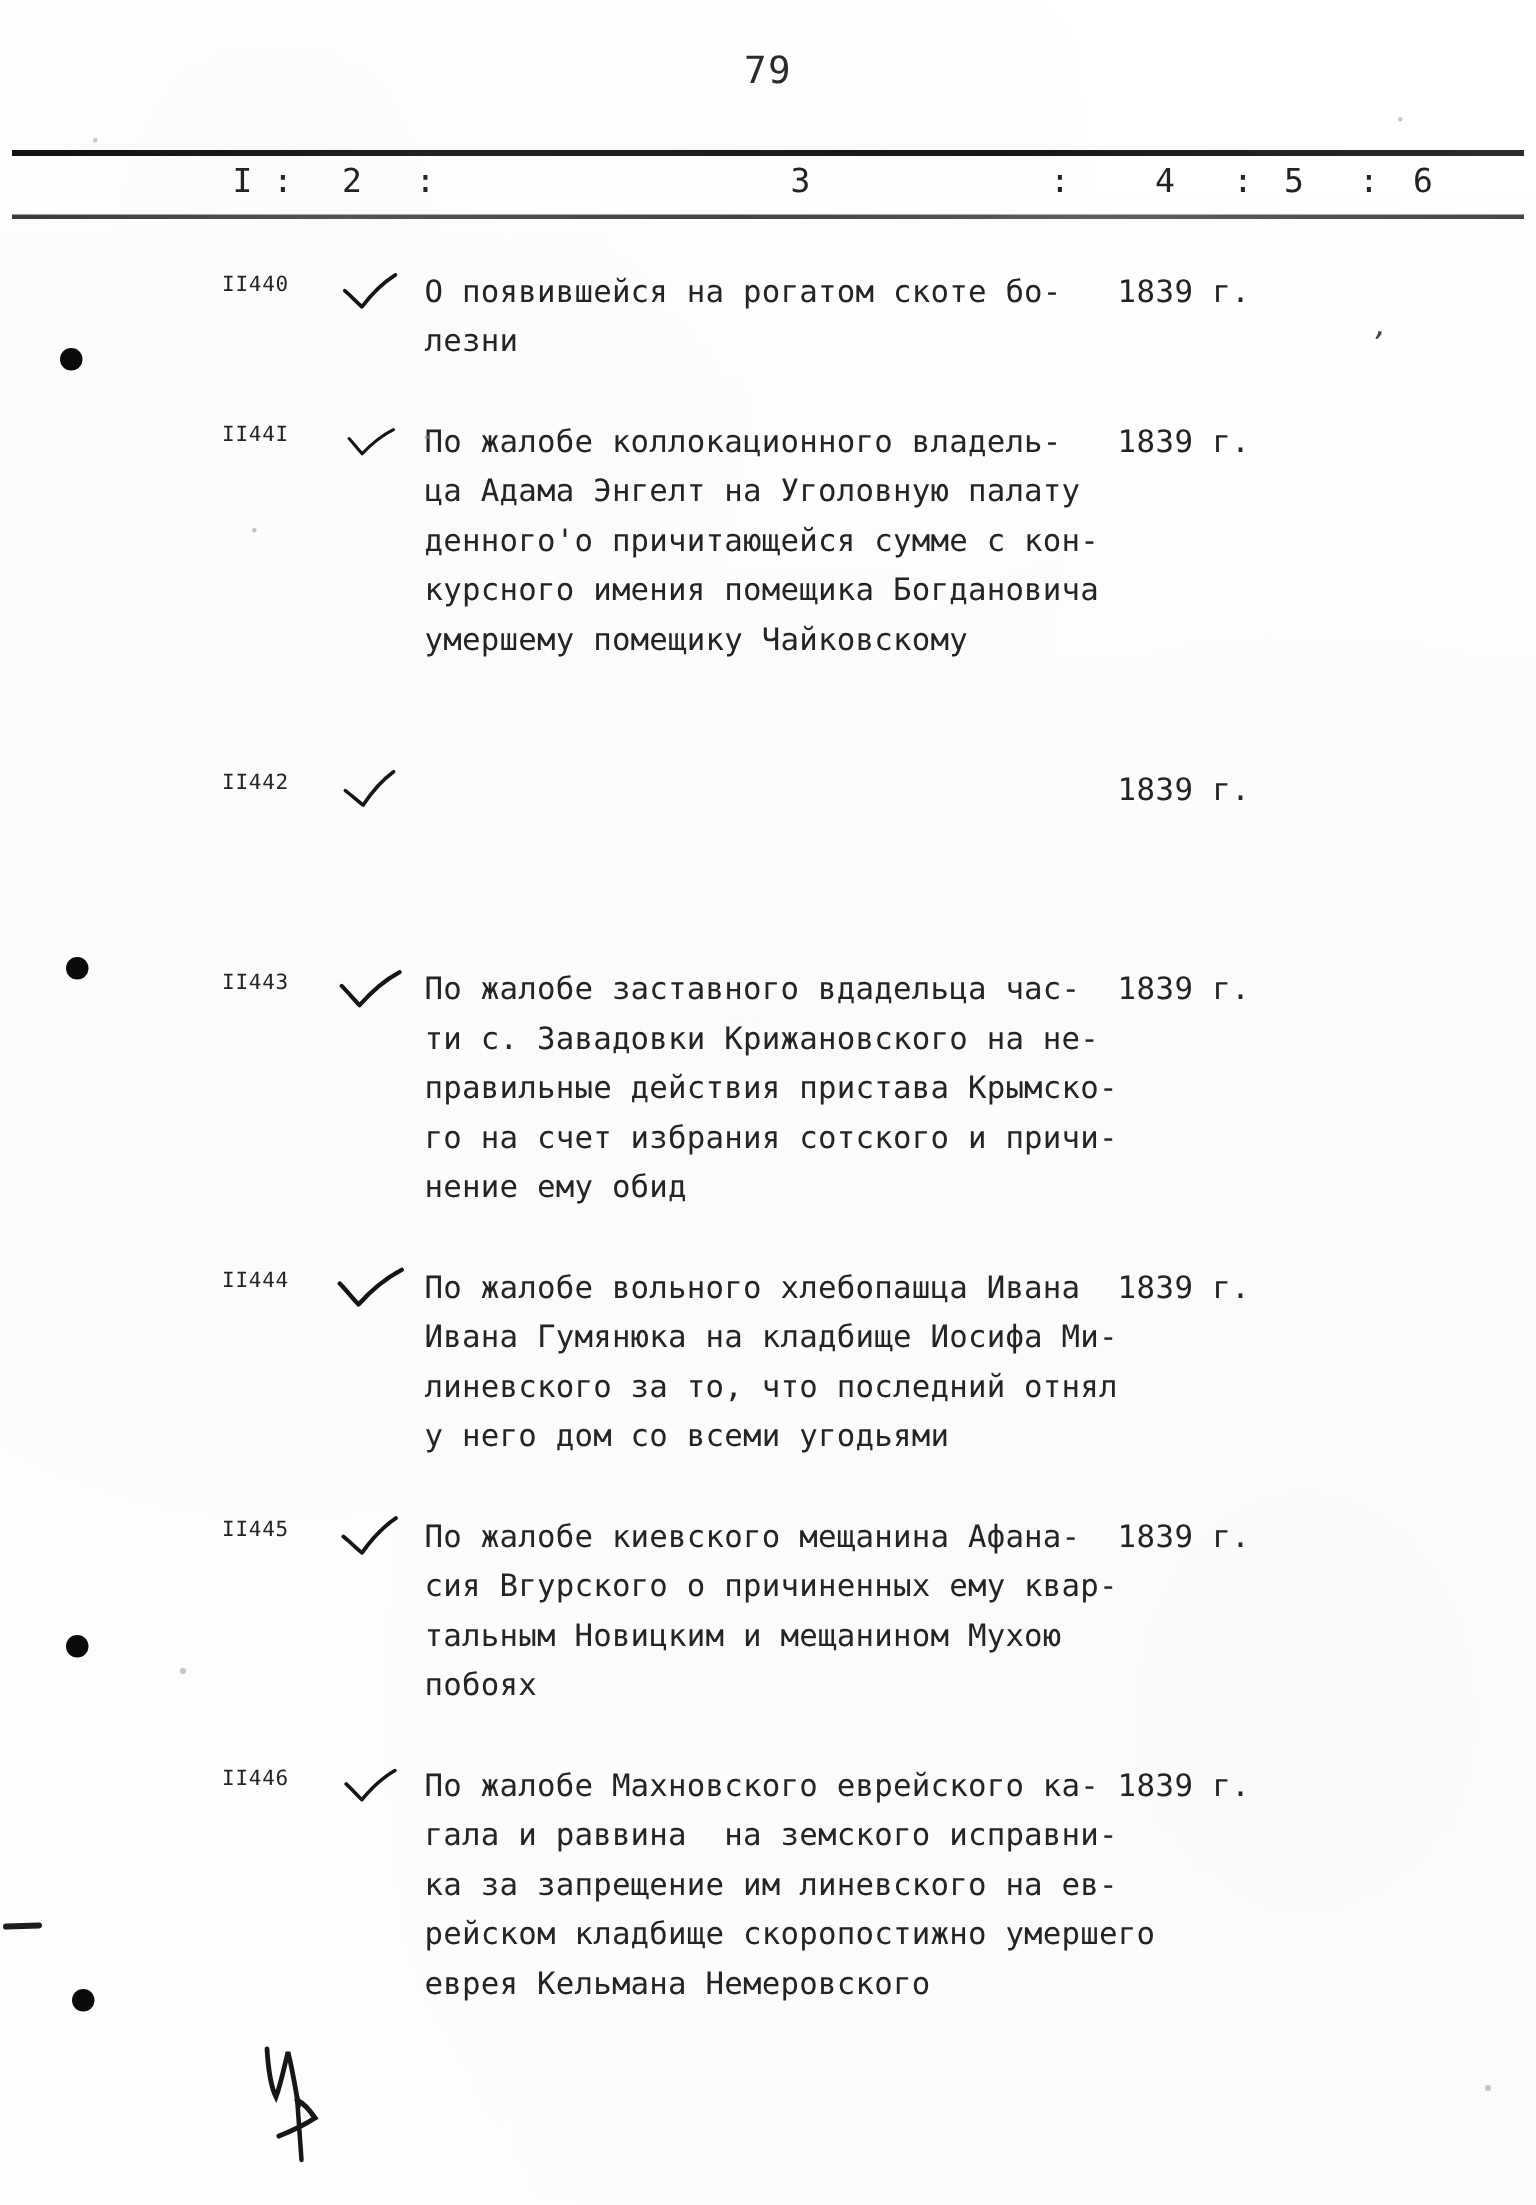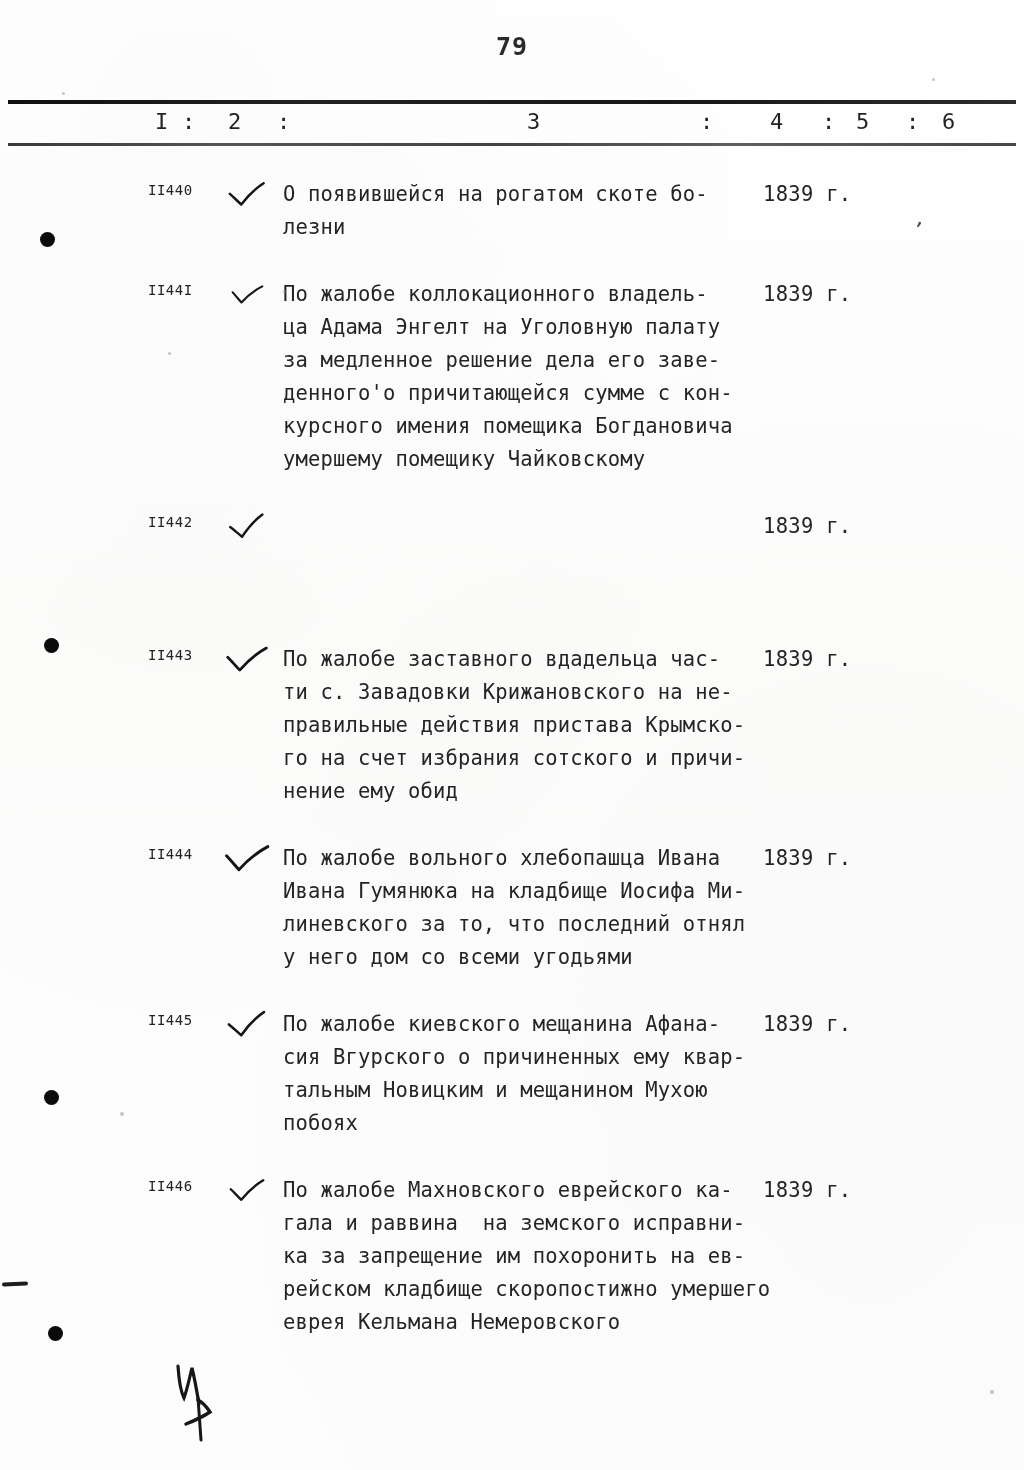--- a/index.html
+++ b/index.html
@@ -31,21 +31,20 @@
 
   .page-number {
     position: absolute;
     top: 32px;
     left: 0;
     width: 1024px;
     text-align: center;
     font-size: 25px;
     color: #2b2b2b;
     letter-spacing: 1px;
-    font-weight: bold;
   }
 
   
   .rule {
     position: absolute;
     left: 8px;
     width: 1008px;
     background: #1b1b1b;
   }
   .rule-top {
@@ -117,21 +116,20 @@
     white-space: pre;
     letter-spacing: 0.15px;
   }
   .entry-date {
     position: absolute;
     left: 745px;
     top: 0;
     font-size: 20.5px;
     color: #232323;
     letter-spacing: 0.3px;
-    margin-left: 18px;
   }
 
   
   .margin-dot {
     position: absolute;
     width: 15px;
     height: 15px;
     border-radius: 50%;
     background: #0b0b0b;
   }
@@ -210,21 +208,20 @@
       <div class="entry" style="height: 198px; margin-bottom: 34px;">
         <div class="entry-id">II44I</div>
         <div class="entry-check" style="transform: rotate(2deg) scale(0.7);">
           <svg width="52" height="30" viewBox="0 0 52 30">
   <path d="M4 12 C9 17, 13 22, 17 26 C24 18, 33 9, 46 2" stroke="#151515" stroke-width="3" fill="none" stroke-linecap="round" stroke-linejoin="round"></path>
 </svg>
         </div>
         <div class="entry-body">
           <div class="line">По жалобе коллокационного владель-</div>
           <div class="line">ца Адама Энгелт на Уголовную палату</div>
-          <div class="line">за медленное решение дела его заве-</div>
           <div class="line">денного'о причитающейся сумме с кон-</div>
           <div class="line">курсного имения помещика Богдановича</div>
           <div class="line">умершему помещику Чайковскому</div>
         </div>
         <div class="entry-date">1839 г.</div>
       </div>
       <div class="entry" style="height: 99px; margin-bottom: 34px;">
         <div class="entry-id">II442</div>
         <div class="entry-check" style="transform: rotate(-8deg) scale(0.8);">
           <svg width="52" height="30" viewBox="0 0 52 30">
@@ -282,21 +279,21 @@
       <div class="entry" style="height: 165px; margin-bottom: 34px;">
         <div class="entry-id">II446</div>
         <div class="entry-check" style="transform: rotate(-2deg) scale(0.78);">
           <svg width="52" height="30" viewBox="0 0 52 30">
   <path d="M4 12 C9 17, 13 22, 17 26 C24 18, 33 9, 46 2" stroke="#151515" stroke-width="3" fill="none" stroke-linecap="round" stroke-linejoin="round"></path>
 </svg>
         </div>
         <div class="entry-body">
           <div class="line">По жалобе Махновского еврейского ка-</div>
           <div class="line">гала и раввина  на земского исправни-</div>
-          <div class="line">ка за запрещение им похоронить на ев-</div>
+          <div class="line">ка за запрещение им линевского на ев-</div>
           <div class="line">рейском кладбище скоропостижно умершего</div>
           <div class="line">еврея Кельмана Немеровского</div>
         </div>
         <div class="entry-date">1839 г.</div>
       </div>
     </div>
 
   <div class="margin-dot" style="left:40px;  top:232px;"></div>
   <div class="margin-dot" style="left:44px;  top:638px;"></div>
   <div class="margin-dot" style="left:44px;  top:1090px;"></div>

